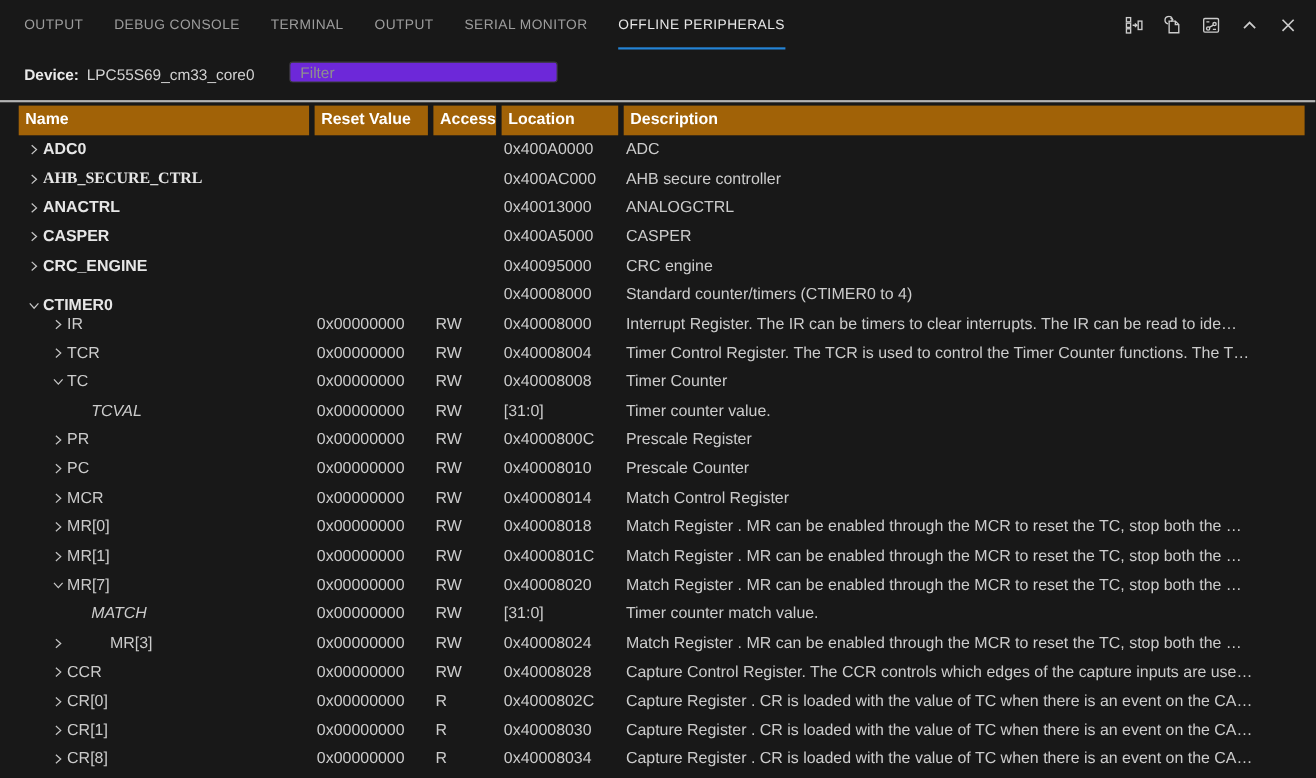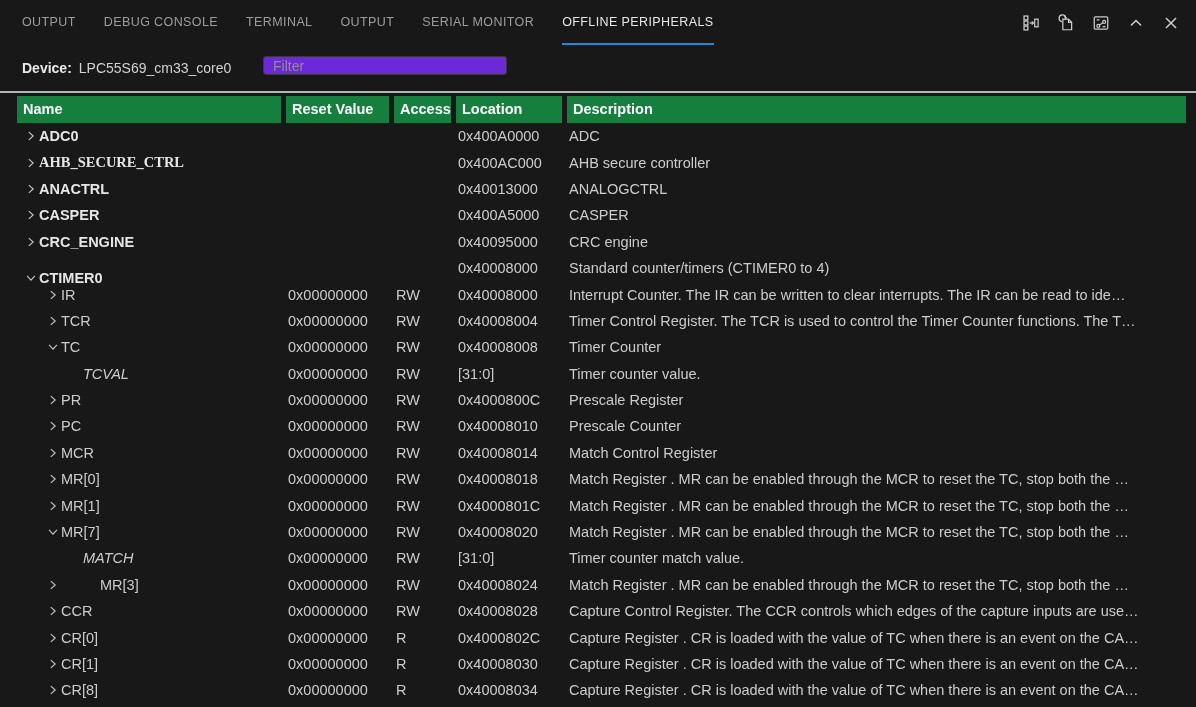--- a/index.html
+++ b/index.html
@@ -30,21 +30,21 @@
     background:#6d28d9;border:1px solid #3a3a3a;border-radius:3px;
     color:#cccccc;font-size:14px;padding:0 9px;outline:none;
     font-family:"Liberation Sans","DejaVu Sans",sans-serif;
   }
   .filter::placeholder{color:#8f8f8f;}
   .hsep{height:2px;background:#b4b4b4;}
   
   .grid{margin:3px 10px 0 17px;}
   .thead,.row{display:grid;grid-template-columns:264px 103px 57px 106px 1fr;column-gap:5px;}
   .th{
-    background:#15803d;color:#ffffff;font-weight:bold;font-size:14.5px;
+    background:#a16207;color:#ffffff;font-weight:bold;font-size:14.5px;
     height:27px;line-height:27px;padding-left:6px;white-space:nowrap;overflow:hidden;
   }
   .row{height:26.4px;align-items:center;cursor:pointer;}
   .cell{font-size:14.5px;color:#cccccc;white-space:nowrap;overflow:hidden;padding-left:2px;}
   .name-cell{display:flex;align-items:center;padding-left:6px;}
   .twisty{width:16px;height:16px;flex:none;display:flex;align-items:center;justify-content:center;}
   .twisty.expanded svg{transform:rotate(90deg);}
   .name-label{font-size:14.5px;color:#cccccc;}
   .row.bold .name-label{font-weight:bold;color:#e6e6e6;}
   .row.italic .name-label{font-style:italic;}
@@ -212,21 +212,21 @@
             <span class="twisty">
               <svg width="14" height="14" viewBox="0 0 16 16">
                 <path d="M5.5 3.5 L10.5 8 L5.5 12.5" fill="none" stroke="#c5c5c5" stroke-width="1.3"></path>
               </svg>
             </span>
             <span class="name-label">IR</span>
           </div>
           <div class="cell">0x00000000</div>
           <div class="cell">RW</div>
           <div class="cell">0x40008000</div>
-          <div class="cell">Interrupt Counter. The IR can be written to clear interrupts. The IR can be read to ide…</div>
+          <div class="cell">Interrupt Register. The IR can be timers to clear interrupts. The IR can be read to ide…</div>
         </div>
         <div class="row">
           <div class="cell name-cell" style="padding-left: 28px;">
             <span class="twisty">
               <svg width="14" height="14" viewBox="0 0 16 16">
                 <path d="M5.5 3.5 L10.5 8 L5.5 12.5" fill="none" stroke="#c5c5c5" stroke-width="1.3"></path>
               </svg>
             </span>
             <span class="name-label">TCR</span>
           </div>

